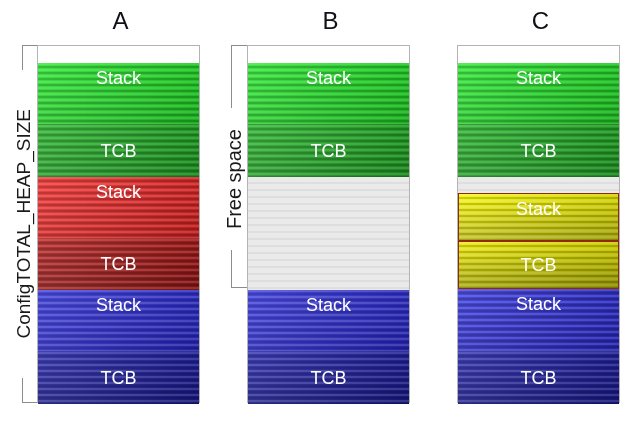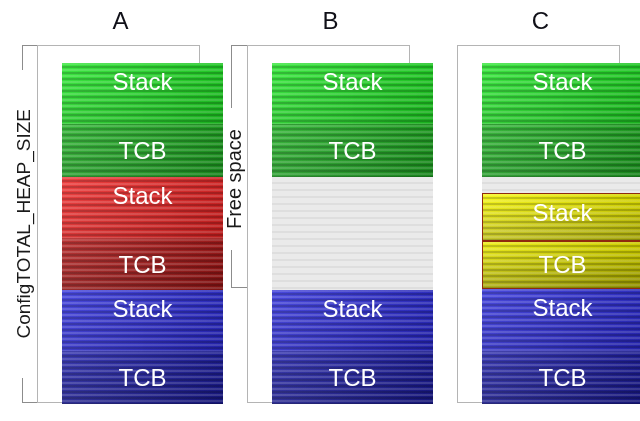--- a/index.html
+++ b/index.html
@@ -10,21 +10,21 @@
   .header{
     position:absolute;top:8px;width:163px;text-align:center;
     font-size:24px;color:#101018;line-height:26px;
   }
   .col{
     position:absolute;top:45px;width:163px;height:358px;
     border:1px solid #b4b4b4;background:#ffffff;box-sizing:border-box;
   }
   .seg{
     position:absolute;left:0;width:100%;box-sizing:border-box;
-    display:flex;justify-content:center;color:#ffffff;font-size:24px;margin-left:24px;
+    display:flex;justify-content:center;color:#ffffff;font-size:18px;
   }
   .seg.stack-pos{align-items:flex-start;padding-top:5px;}
   .seg.tcb-pos{align-items:center;}
   .striped{
     background-image:
       linear-gradient(90deg, rgba(255,255,255,0.10), rgba(0,0,0,0.12)),
       repeating-linear-gradient(180deg,
         rgba(255,255,255,0.16) 0px, rgba(255,255,255,0.16) 2px,
         rgba(0,0,0,0) 2px, rgba(0,0,0,0) 3px,
         rgba(0,0,0,0.20) 3px, rgba(0,0,0,0.20) 5px,

